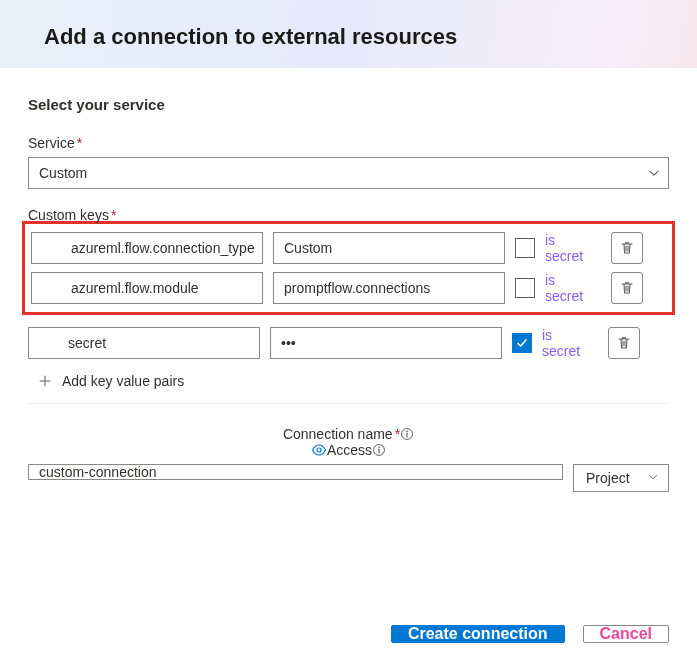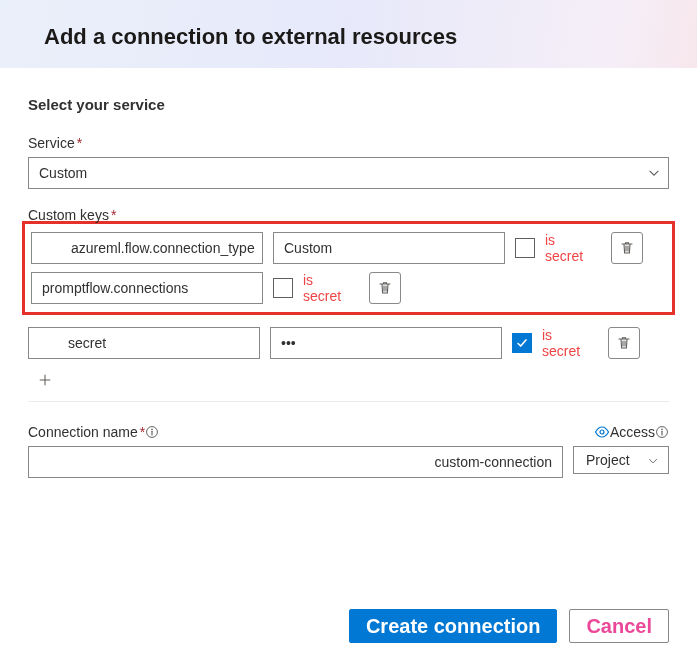--- a/index.html
+++ b/index.html
@@ -57,65 +57,66 @@
   .kv-key   { width: 232px; padding-left: 39px; }
   .kv-value { width: 232px; }
   .checkbox {
     width: 20px; height: 20px;
     border: 1px solid #605e5c;
     display: inline-flex; align-items: center; justify-content: center;
     cursor: pointer; flex: 0 0 auto;
   }
   .checkbox.checked { background: #0078d4; border-color: #0078d4; }
   .checkbox.checked svg path { stroke: #fff; }
-  .is-secret-label { font-size: 14px; color: #ef4444; margin-right: 4px; width: 52px; }
+  .is-secret-label { font-size: 14px; color: #8b5cf6; margin-right: 4px; width: 52px; }
   .icon-btn {
     width: 32px; height: 32px;
     border: 1px solid #8a8886;
     background: #fff; display: inline-flex; align-items: center; justify-content: center;
     cursor: pointer; flex: 0 0 auto;
     border-radius: 3px;
   }
   .add-row-btn {
     display: inline-flex; align-items: center; gap: 10px;
     padding: 10px 6px 14px 10px;
     font-size: 14px; color: #323130;
     background: none; border: none; cursor: pointer;
   }
   .divider { border: none; border-top: 1px solid #edebe9; margin: 0 0 22px 0; }
   .conn-row {
     display: flex; align-items: center; justify-content: space-between;
     margin-bottom: 6px;
+    flex-direction: column;
   }
   .access-label { display: flex; align-items: center; gap: 0; font-size: 14px; }
   .conn-body { display: flex; gap: 10px; }
   .conn-name-input {
-    flex: 1 1 auto; height: 32px;
+    flex: 1 1 auto; height: 16px;
     border: 1px solid #8a8886; background: #fff;
     padding: 4px 10px; font-size: 14px;
-    display: flex; align-items: center; justify-content: flex-end;
+    display: flex; align-items: center;
   }
   .access-select-wrap { width: 96px; position: relative; }
   .access-select {
     width: 100%; height: 28px;
     border: 1px solid #8a8886; background: #fff;
     padding: 4px 26px 4px 12px;
     display: flex; align-items: center; font-size: 14px;
     cursor: pointer;
   }
   .footer {
     margin-top: auto;
     display: flex; justify-content: flex-end; gap: 12px;
     padding: 18px 28px 20px;
   }
   .btn {
-    height: 34px; padding: 0 16px;
-    font-size: 20px; font-weight: 600;
+    height: 18px; padding: 0 16px;
+    font-size: 16px; font-weight: 600;
     border-radius: 2px; cursor: pointer;
-    display: inline-flex; align-items: center; justify-content: center;
+    display: inline-flex; align-items: center; justify-content: center; margin-left: 6px;
   }
   .btn-primary { background: #0078d4; color: #fff; border: 1px solid #0078d4; }
   .btn-secondary { background: #fff; color: #ec4899; border: 1px solid #8a8886; font-weight: 700; }
   svg { display: block; }
 </style>
 </head>
 <body>
 
 <div class="page">
 
@@ -161,20 +162,23 @@
         <span class="checkbox"></span>
         <span class="is-secret-label">is secret</span>
         <span class="icon-btn">
           <svg viewBox="0 0 16 16" width="16" height="16">
               <path d="M3 4h10M6.5 4V2.8h3V4M5 4l.6 9h4.8L11 4M7 6v5M9 6v5" fill="none" stroke="#605e5c" stroke-width="1.1" stroke-linecap="round"></path>
             </svg>
         </span>
       </div>
 
       <div class="kv-row">
+        <div class="kv-input kv-key">
+            <span>azureml.flow.module</span>
+          </div>
         <div class="kv-input kv-value">
             <span>promptflow.connections</span>
           </div>
         <span class="checkbox"></span>
         <span class="is-secret-label">is secret</span>
         <span class="icon-btn">
           <svg viewBox="0 0 16 16" width="16" height="16">
               <path d="M3 4h10M6.5 4V2.8h3V4M5 4l.6 9h4.8L11 4M7 6v5M9 6v5" fill="none" stroke="#605e5c" stroke-width="1.1" stroke-linecap="round"></path>
             </svg>
         </span>
@@ -199,20 +203,21 @@
         <svg viewBox="0 0 16 16" width="16" height="16">
             <path d="M3 4h10M6.5 4V2.8h3V4M5 4l.6 9h4.8L11 4M7 6v5M9 6v5" fill="none" stroke="#605e5c" stroke-width="1.1" stroke-linecap="round"></path>
           </svg>
       </span>
     </div>
 
     <button class="add-row-btn">
       <svg viewBox="0 0 16 16" width="14" height="14">
           <path d="M8 2v12M2 8h12" stroke="#605e5c" stroke-width="1.2"></path>
         </svg>
+      <span>Add key value pairs</span>
     </button>
 
     <hr class="divider">
 
     
     <div class="conn-row">
       <div class="label-row" style="margin-bottom:0;">
         <span>Connection name</span>
         <span class="req">*</span>
         <svg viewBox="0 0 16 16" width="14" height="14">

